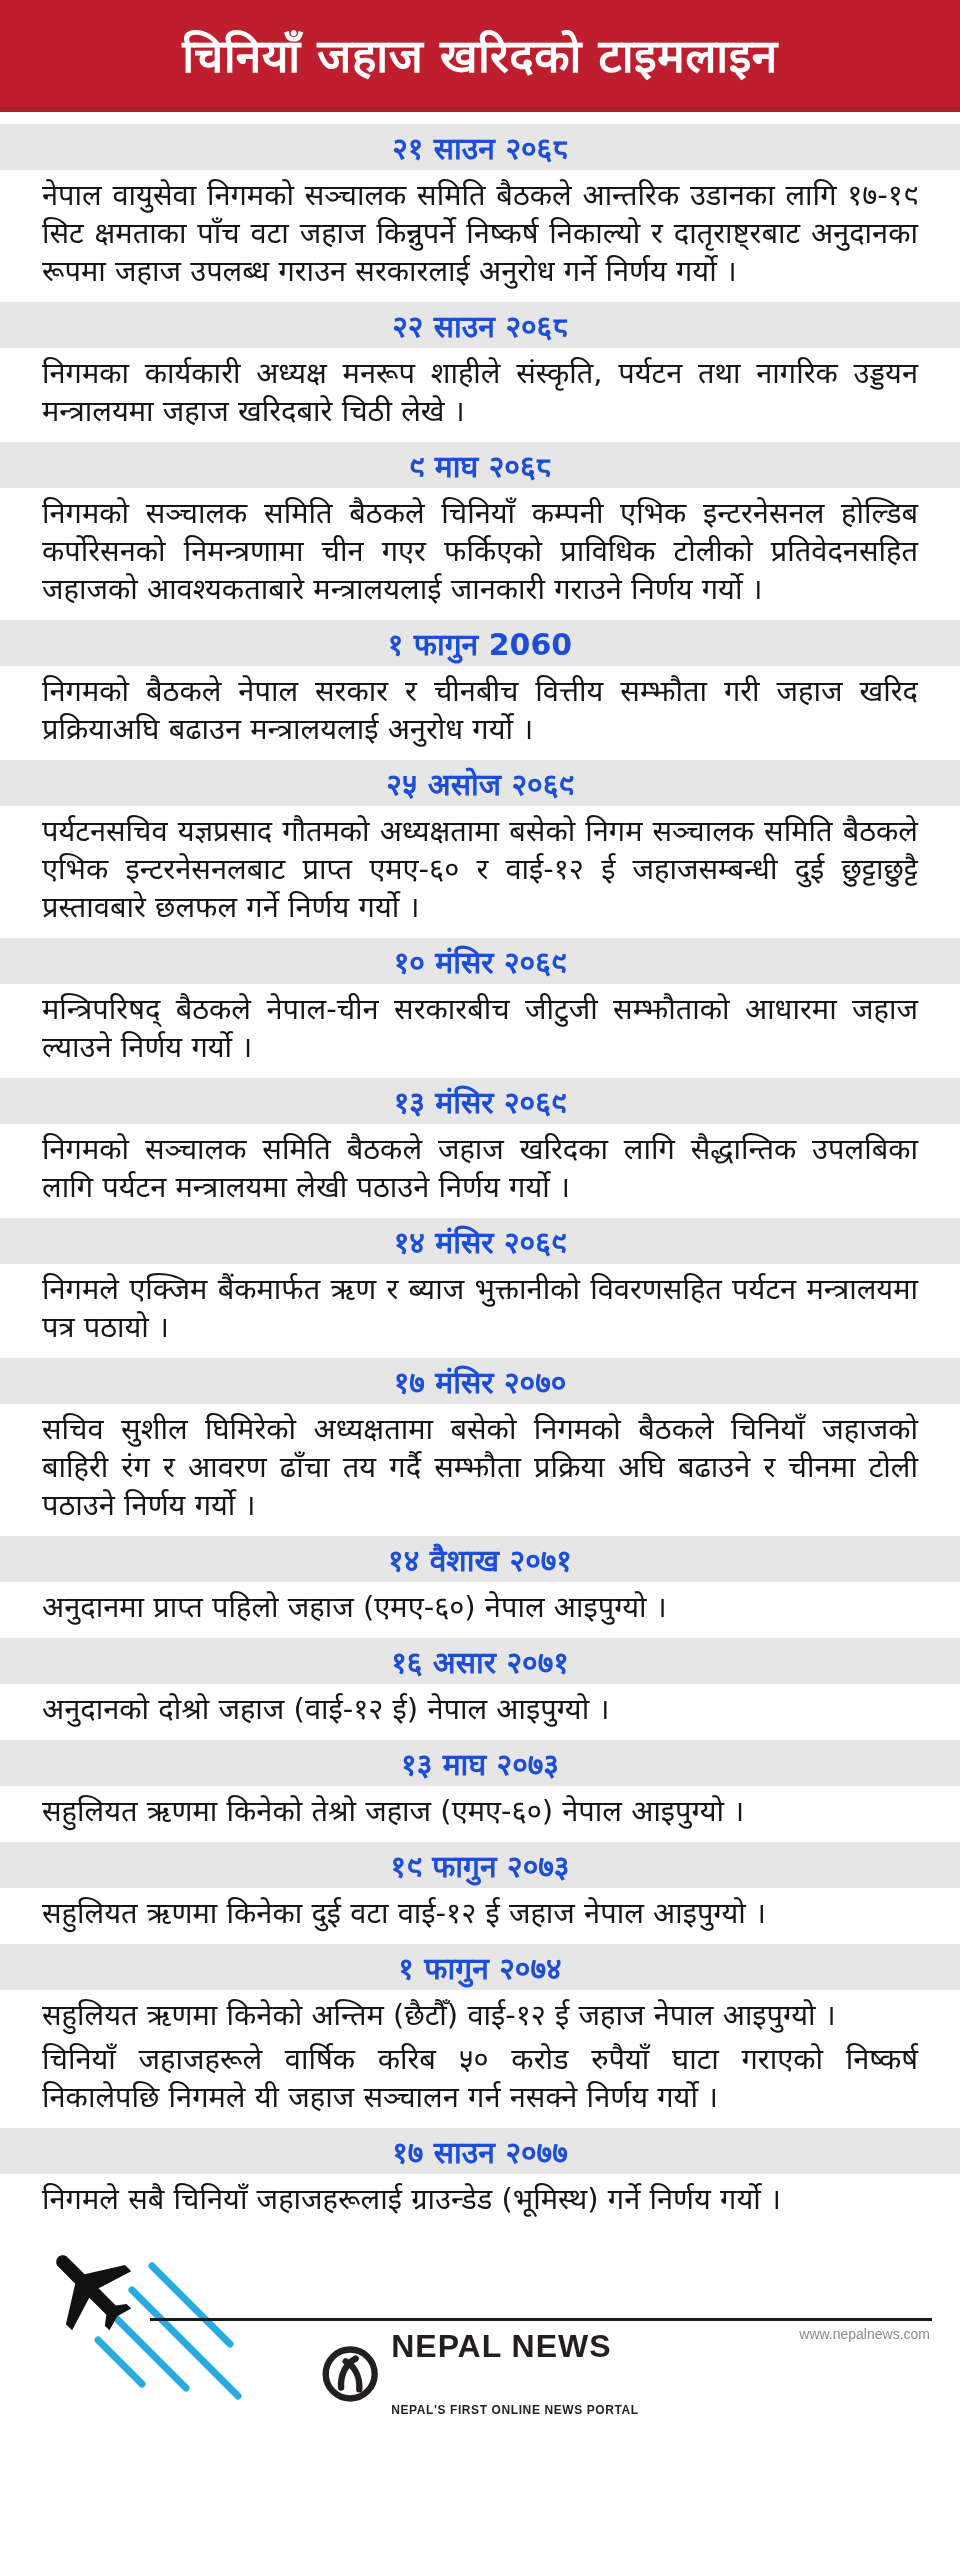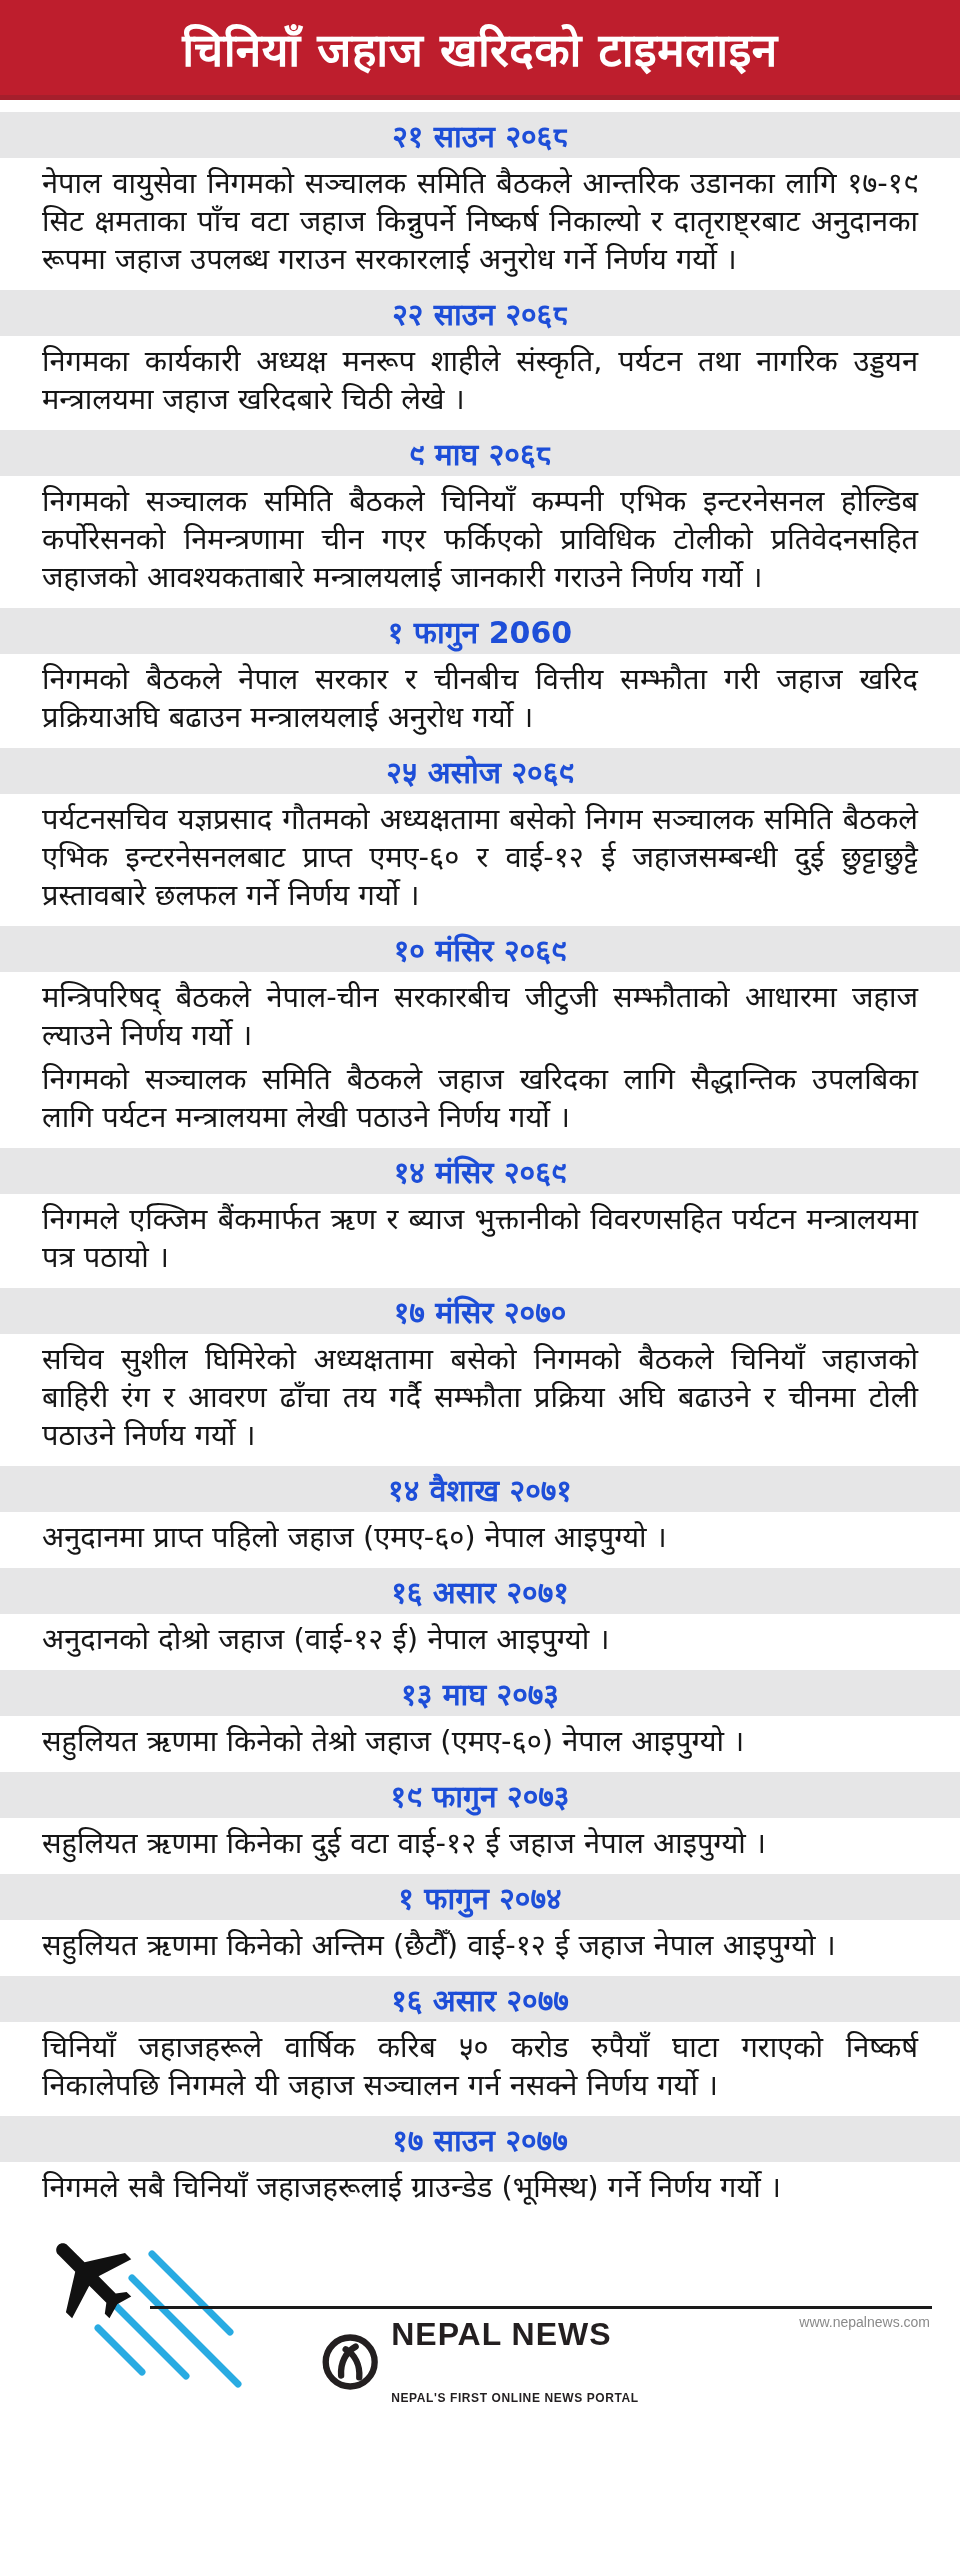--- a/index.html
+++ b/index.html
@@ -6,21 +6,21 @@
   * { box-sizing: border-box; }
   .page {
     position: relative;
     width: 960px;
     height: 2560px;
     background: #ffffff;
     overflow: hidden;
     font-family: "DejaVu Sans", sans-serif;
   }
   .title-bar {
-    height: 100px;
+    height: 112px;
     background: #BE1E2D;
     border-bottom: 5px solid #A51F2C;
     display: flex;
     align-items: center;
     justify-content: center;
   }
   .title-bar .title {
     color: #ffffff;
     font-size: 46px;
     font-weight: bold;
@@ -148,20 +148,23 @@
     </section>
 
     <section class="event">
       <div class="date-bar">
           <span class="date">१० मंसिर २०६९</span>
         </div>
       <p class="event-text">मन्त्रिपरिषद् बैठकले नेपाल-चीन सरकारबीच जीटुजी सम्झौताको आधारमा जहाज ल्याउने निर्णय गर्यो ।</p>
     </section>
 
     <section class="event">
+      <div class="date-bar">
+          <span class="date">१३ मंसिर २०६९</span>
+        </div>
       <p class="event-text">निगमको सञ्चालक समिति बैठकले जहाज खरिदका लागि सैद्धान्तिक उपलबिका लागि पर्यटन मन्त्रालयमा लेखी पठाउने निर्णय गर्यो ।</p>
     </section>
 
     <section class="event">
       <div class="date-bar">
           <span class="date">१४ मंसिर २०६९</span>
         </div>
       <p class="event-text">निगमले एक्जिम बैंकमार्फत ऋण र ब्याज भुक्तानीको विवरणसहित पर्यटन मन्त्रालयमा पत्र पठायो ।</p>
     </section>
 
@@ -201,23 +204,20 @@
     </section>
 
     <section class="event">
       <div class="date-bar">
           <span class="date">१ फागुन २०७४</span>
         </div>
       <p class="event-text">सहुलियत ऋणमा किनेको अन्तिम (छैटौँ) वाई-१२ ई जहाज नेपाल आइपुग्यो ।</p>
     </section>
 
     <section class="event">
-      <div class="date-bar">
-          <span class="date">१६ असार २०७७</span>
-        </div>
       <p class="event-text">चिनियाँ जहाजहरूले वार्षिक करिब ५० करोड रुपैयाँ घाटा गराएको निष्कर्ष निकालेपछि निगमले यी जहाज सञ्चालन गर्न नसक्ने निर्णय गर्यो ।</p>
     </section>
 
     <section class="event">
       <div class="date-bar">
           <span class="date">१७ साउन २०७७</span>
         </div>
       <p class="event-text">निगमले सबै चिनियाँ जहाजहरूलाई ग्राउन्डेड (भूमिस्थ) गर्ने निर्णय गर्यो ।</p>
     </section>
 

